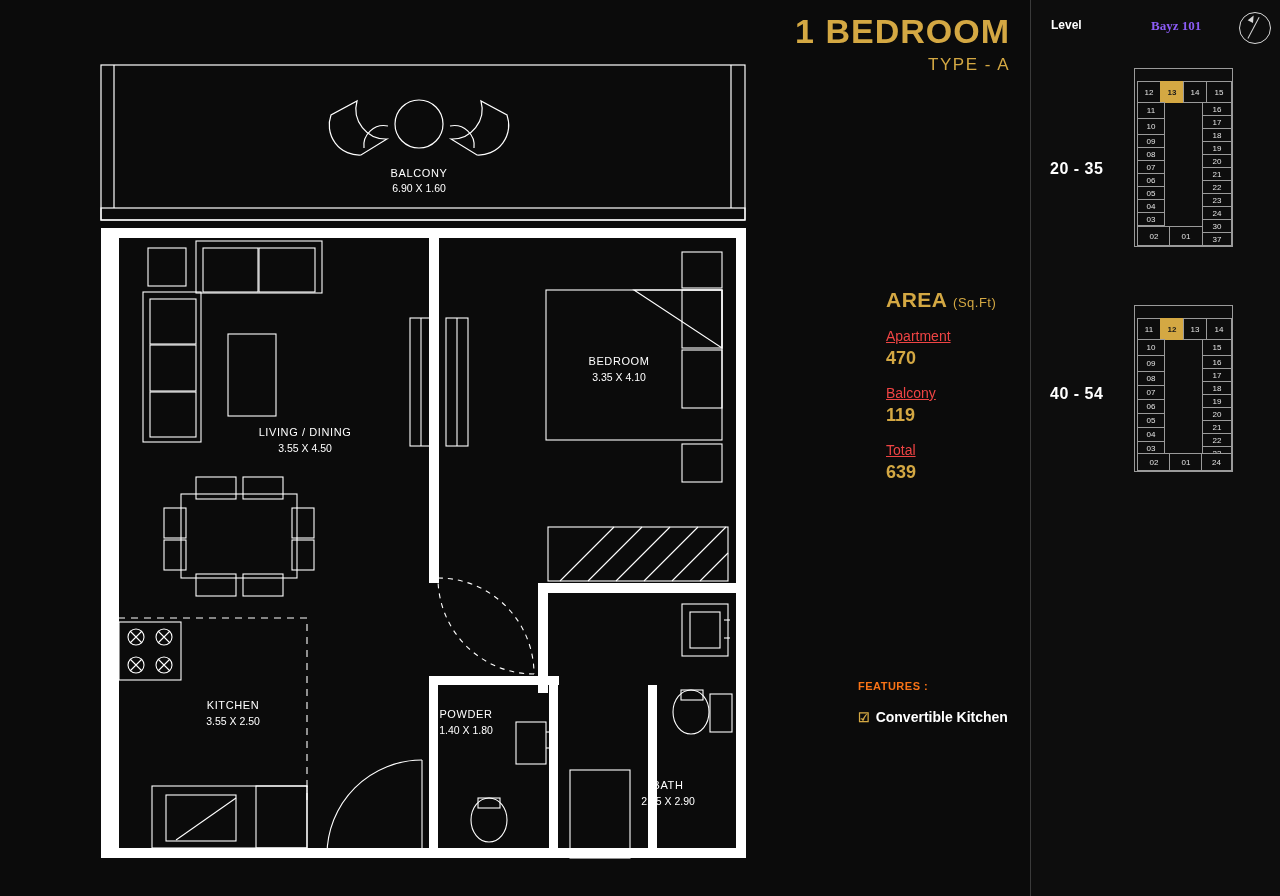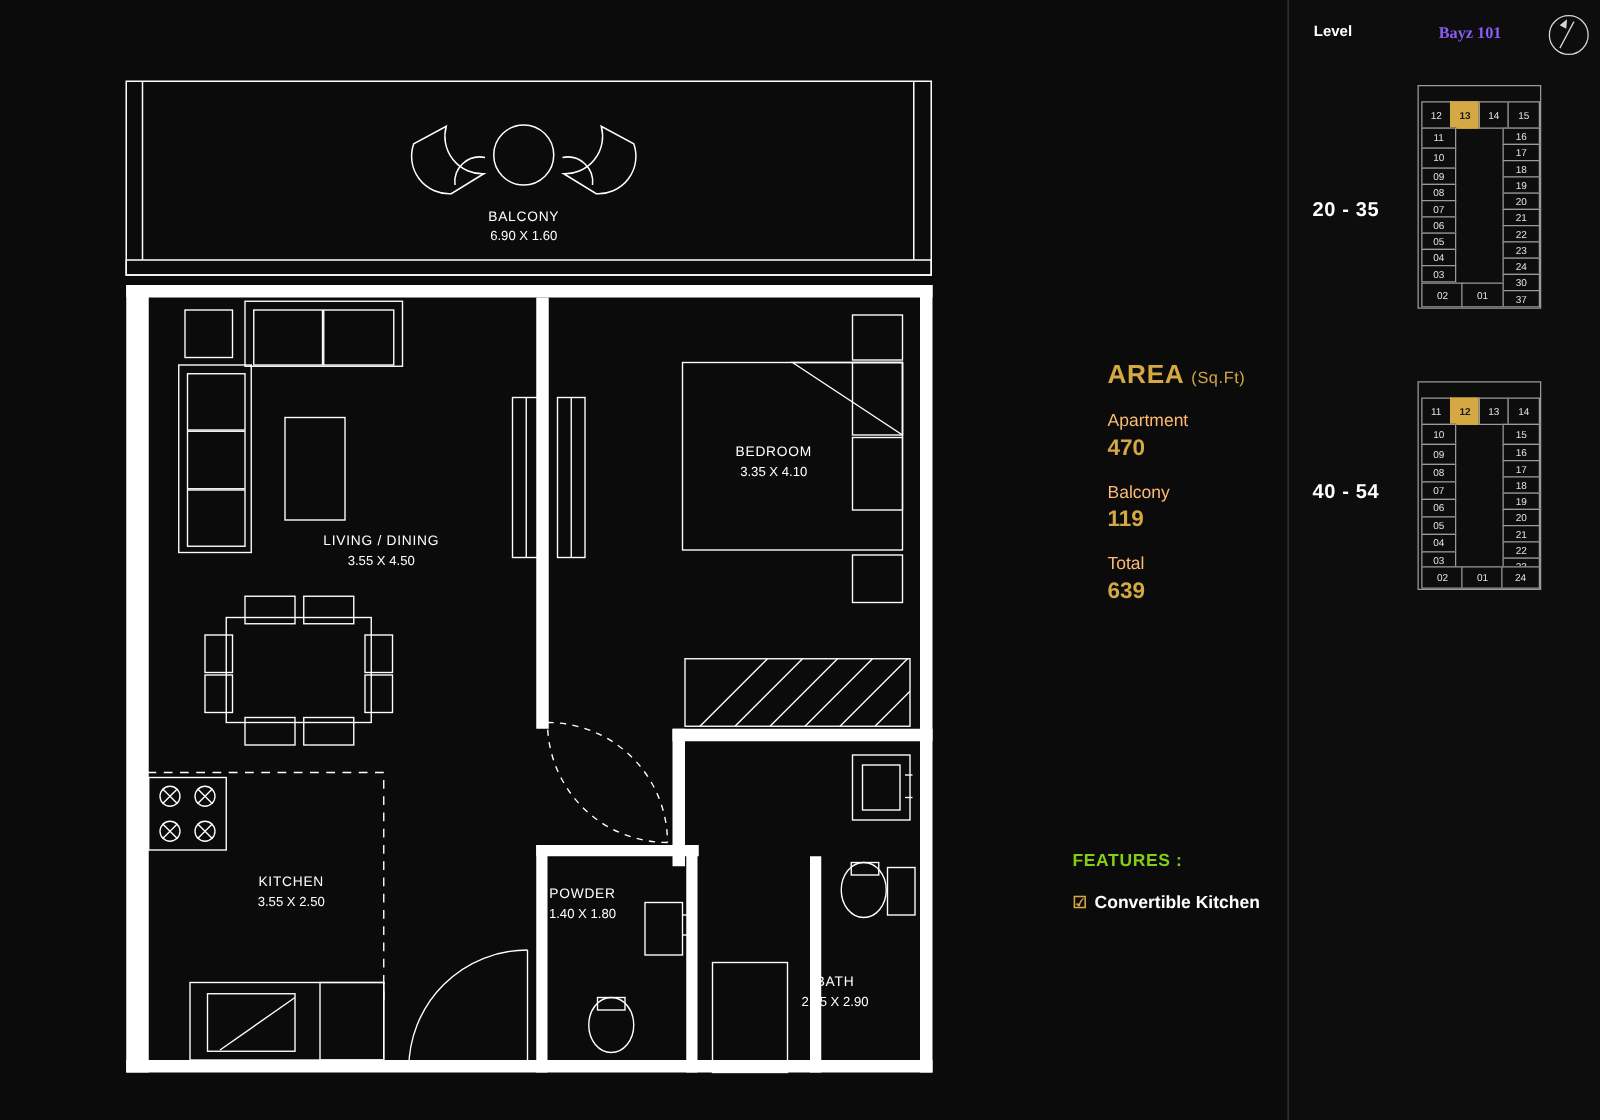--- a/index.html
+++ b/index.html
@@ -13,26 +13,26 @@
   
   .title-block{position:absolute;left:640px;top:14px;width:370px;text-align:right;}
   .title-main{font-size:34px;font-weight:bold;letter-spacing:1px;color:#d4a843;line-height:1;}
   .title-sub{font-size:17px;color:#d4a843;margin-top:7px;letter-spacing:1.5px;}
 
   
   .area-block{position:absolute;left:886px;top:288px;width:180px;}
   .area-head{font-size:21px;font-weight:bold;color:#d4a843;letter-spacing:.5px;}
   .area-head .u{font-size:13px;font-weight:normal;}
   .area-row{margin-top:16px;}
-  .area-label{font-size:14px;color:#fdba74;}
+  .area-label{font-size:14px;color:#ef4444;text-decoration:underline;}
   .area-value{font-size:18px;font-weight:bold;color:#d4a843;margin-top:4px;}
 
   
   .features{position:absolute;left:858px;top:680px;width:220px;}
-  .features-title{font-size:14px;font-weight:bold;color:#84cc16;letter-spacing:.5px;}
+  .features-title{font-size:11px;font-weight:bold;color:#f97316;letter-spacing:.5px;}
   .feature-item{margin-top:17px;font-size:14px;font-weight:bold;color:#fff;}
   .feature-item .chk{color:#d4a843;margin-right:6px;font-size:13px;}
 
   
   .right{position:absolute;left:1031px;top:0;width:249px;height:896px;}
   .lvl-head{position:absolute;top:18px;left:20px;font-size:12px;font-weight:bold;color:#fff;}
   .proj-head{position:absolute;top:18px;left:120px;font-size:13px;font-weight:bold;color:#8b5cf6;font-family:"Liberation Serif",serif;}
   .compass{position:absolute;top:12px;left:208px;width:30px;height:30px;border:1.2px solid #d8d8d8;border-radius:50%;}
   .compass .needle{position:absolute;left:13px;top:3px;width:1.4px;height:24px;background:#d8d8d8;transform:rotate(28deg);transform-origin:50% 50%;}
   .compass .tip{position:absolute;left:8.5px;top:2px;width:0;height:0;border-left:3px solid transparent;border-right:3px solid transparent;border-bottom:7px solid #d8d8d8;transform:rotate(28deg);}
@@ -175,20 +175,22 @@
 
         <text class="lbl-name" x="466" y="718">POWDER</text>
         <text class="lbl-dim" x="466" y="734">1.40 X 1.80</text>
 
         <text class="lbl-name" x="668" y="789">BATH</text>
         <text class="lbl-dim" x="668" y="805">2.15 X 2.90</text>
       </g>
     </svg>
 
     <div class="title-block">
+      <div class="title-main">1 BEDROOM</div>
+      <div class="title-sub">TYPE - A</div>
     </div>
 
     <div class="area-block">
       <div class="area-head">
         <span>AREA</span>
         <span class="u">(Sq.Ft)</span>
       </div>
       <div class="area-row">
         <div class="area-label">Apartment</div>
         <div class="area-value">470</div>

